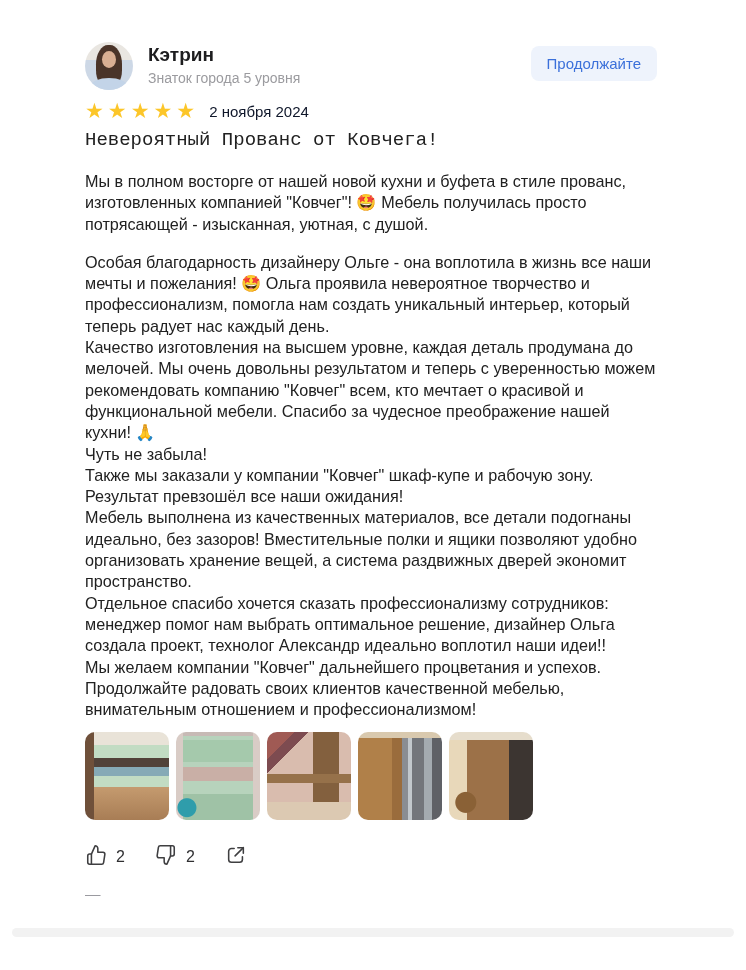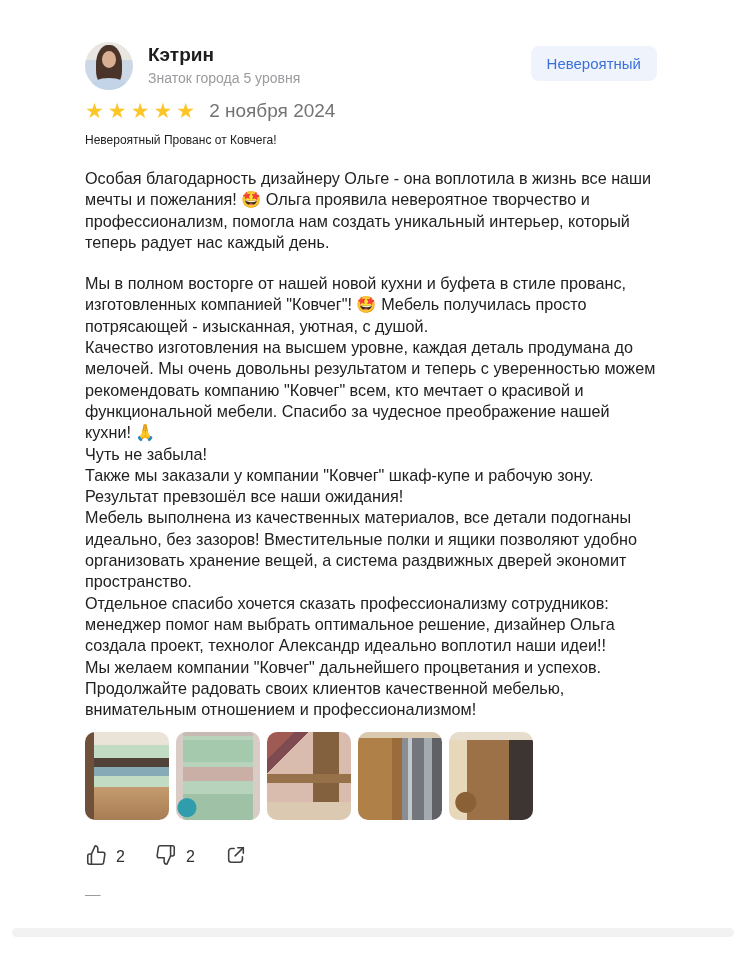--- a/index.html
+++ b/index.html
@@ -18,24 +18,24 @@
   .who { margin-left:15px; padding-top:2px; }
   .user-name { font-size:19px; font-weight:bold; color:#1d1d1f; line-height:22px; cursor:pointer; }
   .user-status { font-size:14px; color:#9b9b9f; line-height:20px; margin-top:2px; }
   .spacer { flex:1; }
   .subscribe { border:none; background:#eef3fc; color:#3b70da; font-family:inherit; font-size:15px;
                padding:9px 16px; border-radius:8px; cursor:pointer; margin-top:4px; }
 
   
   .rating-row { display:flex; align-items:center; margin-top:8px; height:26px; }
   .stars { font-size:21px; letter-spacing:4px; line-height:26px; }
-  .review-date { font-size:19px; color:#737373; margin-left:10px; }
+  .review-date { font-size:15px; color:#0f172a; margin-left:10px; }
 
   
-  .review-title { font-size:12px; line-height:21px; margin-top:6px; color:#212121; }
+  .review-title { font-size:19px; line-height:21px; margin-top:6px; color:#212121;font-family:Liberation Mono, monospace; }
   .review-par { font-size:16.2px; line-height:21.3px; color:#212121; white-space:pre-line; }
   .par-1 { margin-top:20px; }
   .par-2 { margin-top:17px; }
   .par-3 { }
 
   
   .photos { display:flex; gap:7px; margin-top:12px; }
   .photo { width:84px; height:88px; border-radius:10px; overflow:hidden; cursor:pointer; flex:0 0 84px; }
   .p1 { background-color:#c2dcc3;
         background-image:
@@ -91,31 +91,31 @@
       <div class="avatar">
         <div class="hair"></div>
         <div class="face"></div>
         <div class="body"></div>
       </div>
       <div class="who">
         <div class="user-name">Кэтрин</div>
         <div class="user-status">Знаток города 5 уровня</div>
       </div>
       <div class="spacer"></div>
-      <button class="subscribe" style="color: rgb(59, 112, 218); background: rgb(238, 243, 252);">Невероятный</button>
+      <button class="subscribe" style="color: rgb(59, 112, 218); background: rgb(238, 243, 252);">Продолжайте</button>
     </div>
 
     <div class="rating-row">
       <span class="stars" style="color: rgb(252, 198, 41);">★★★★★</span>
       <span class="review-date">2 ноября 2024</span>
     </div>
 
     <div class="review-title">Невероятный Прованс от Ковчега!</div>
+    <p class="review-par par-1">Мы в полном восторге от нашей новой кухни и буфета в стиле прованс, изготовленных компанией "Ковчег"! 🤩 Мебель получилась просто потрясающей - изысканная, уютная, с душой.</p>
     <p class="review-par par-2">Особая благодарность дизайнеру Ольге - она воплотила в жизнь все наши мечты и пожелания! 🤩 Ольга проявила невероятное творчество и профессионализм, помогла нам создать уникальный интерьер, который теперь радует нас каждый день.</p>
-    <p class="review-par par-1">Мы в полном восторге от нашей новой кухни и буфета в стиле прованс, изготовленных компанией "Ковчег"! 🤩 Мебель получилась просто потрясающей - изысканная, уютная, с душой.</p>
     <p class="review-par par-3">Качество изготовления на высшем уровне, каждая деталь продумана до мелочей. Мы очень довольны результатом и теперь с уверенностью можем рекомендовать компанию "Ковчег" всем, кто мечтает о красивой и функциональной мебели. Спасибо за чудесное преображение нашей кухни! 🙏
 Чуть не забыла!
 Также мы заказали у компании "Ковчег" шкаф-купе и рабочую зону.
 Результат превзошёл все наши ожидания!
 Мебель выполнена из качественных материалов, все детали подогнаны идеально, без зазоров! Вместительные полки и ящики позволяют удобно организовать хранение вещей, а система раздвижных дверей экономит пространство.
 Отдельное спасибо хочется сказать профессионализму сотрудников: менеджер помог нам выбрать оптимальное решение, дизайнер Ольга создала проект, технолог Александр идеально воплотил наши идеи!!
 Мы желаем компании "Ковчег" дальнейшего процветания и успехов. Продолжайте радовать своих клиентов качественной мебелью, внимательным отношением и профессионализмом!</p>
 
     <div class="photos">
       <div class="photo p1"></div>

